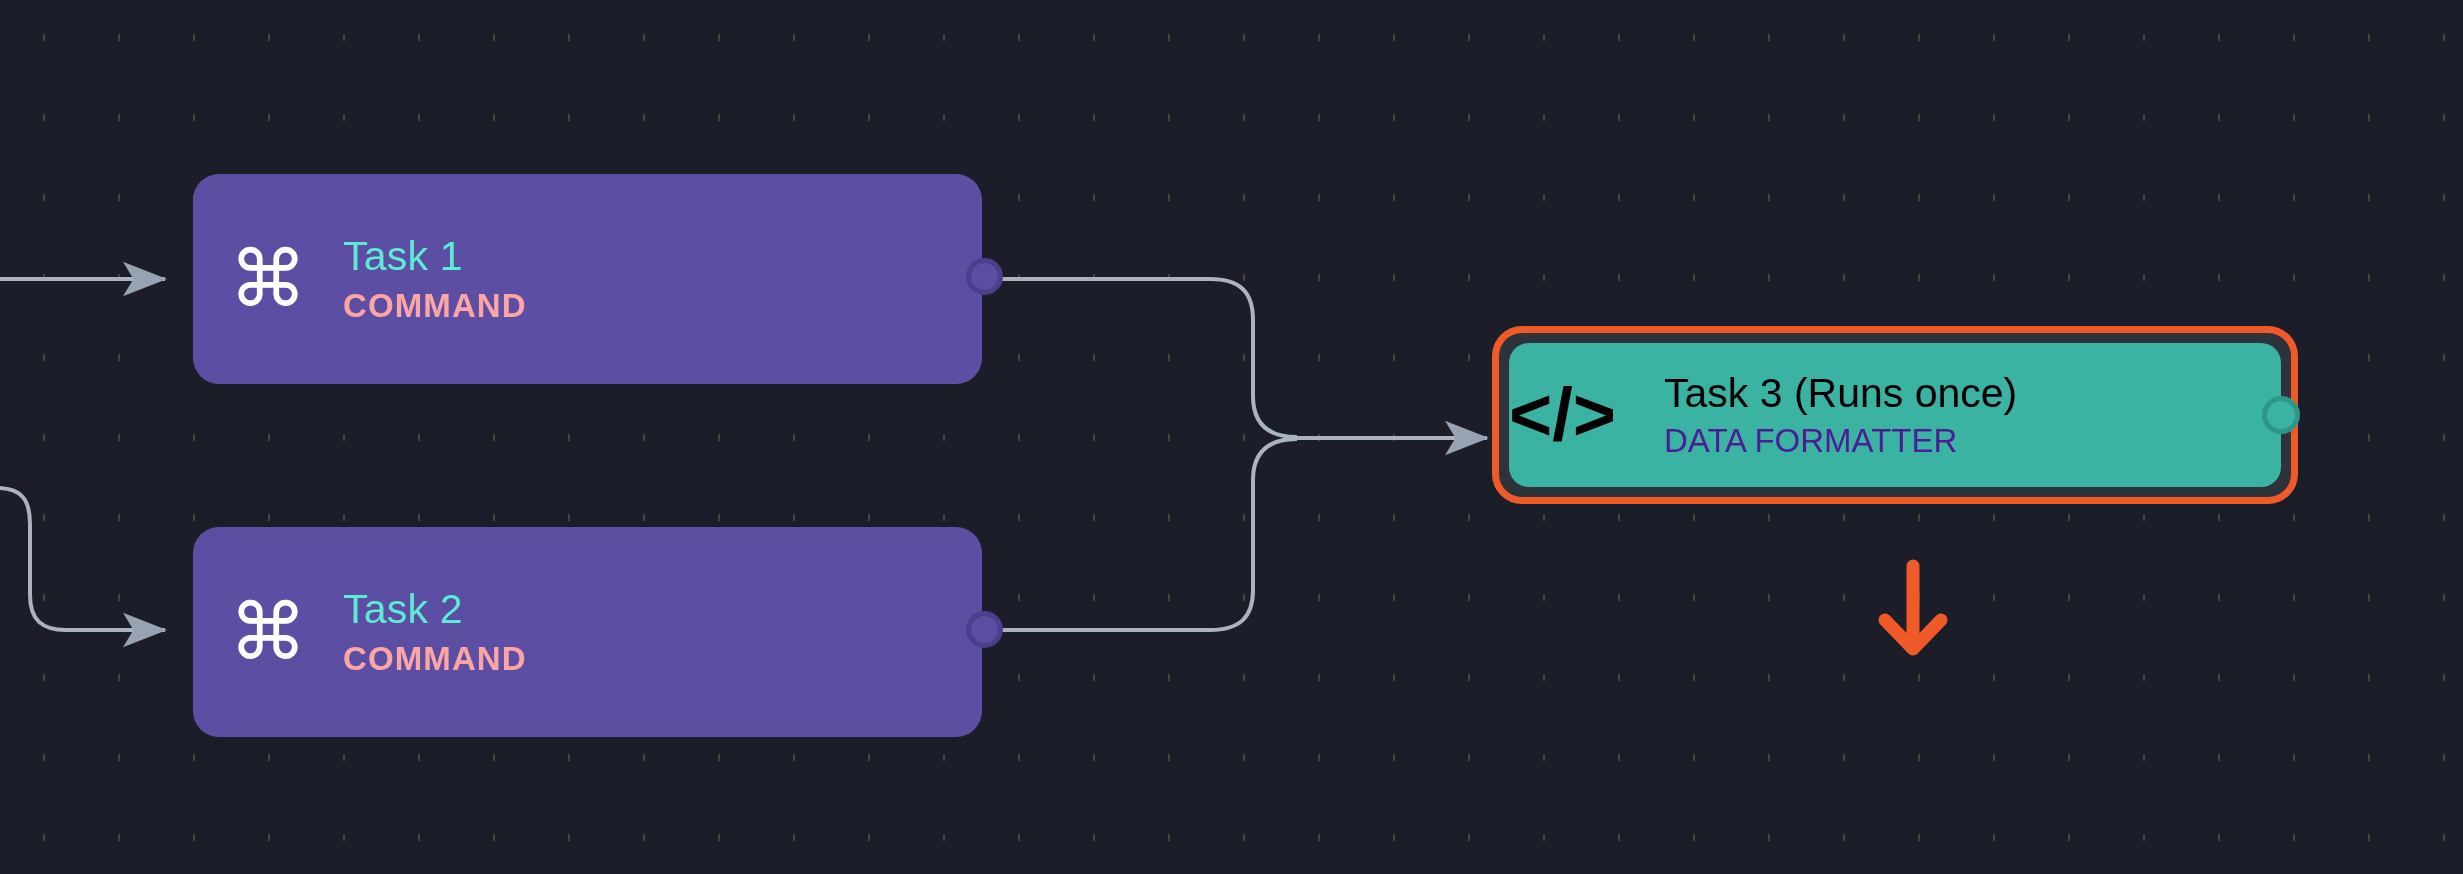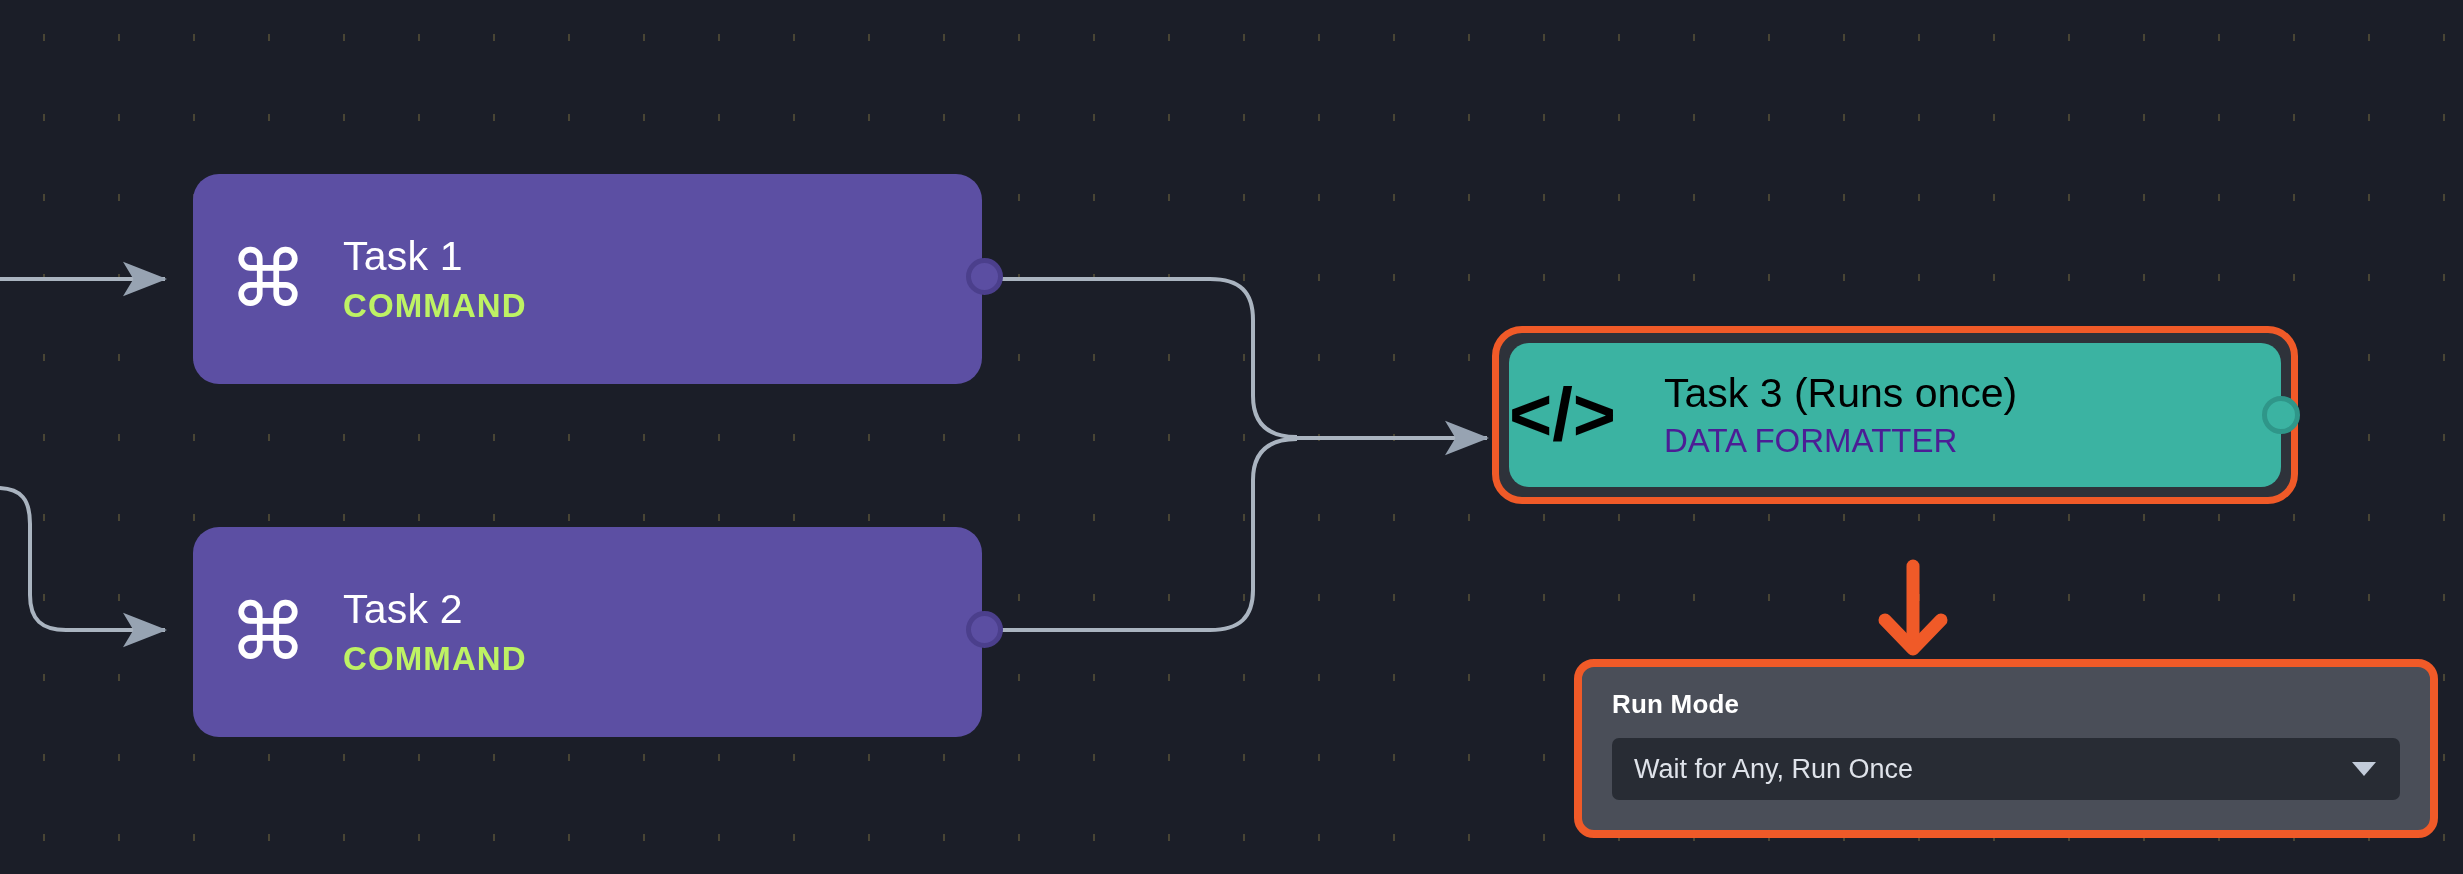--- a/index.html
+++ b/index.html
@@ -46,31 +46,31 @@
     display:flex; align-items:center;
     border-radius:26px;
   }
   .node .glyph {
     flex:0 0 auto;
     display:flex; align-items:center; justify-content:center;
     color:#ffffff;
     font-family:"DejaVu Sans", sans-serif;
   }
   .node .labels { display:flex; flex-direction:column; justify-content:center; }
-  .node .title { color:#ffffff; letter-spacing:.2px; }
+  .node .title { color:#5eead4; letter-spacing:.2px; }
   .node .subtitle { font-weight:bold; letter-spacing:1.1px; }
 
   
   .cmd-node {
     width:789px; height:210px;
     background:#5c4fa3;
   }
   .cmd-node .glyph { width:150px; font-size:78px; line-height:1; }
   .cmd-node .title { font-size:41px; margin-bottom:7px; }
-  .cmd-node .subtitle { font-size:33px; color:#bef264; }
+  .cmd-node .subtitle { font-size:33px; color:#fca5a5; }
   .port-out {
     position:absolute;
     width:37px; height:37px; border-radius:50%;
     background:#5b4ea2; border:5px solid #4b3f8c;
   }
 
   
   .hl-wrap {
     position:absolute;
     border:7px solid #f05a28;
@@ -178,21 +178,14 @@
     <div class="data-node">
       <div class="glyph">&lt;/&gt;</div>
       <div class="labels">
         <div class="title">Task 3 (Runs once)</div>
         <div class="subtitle">DATA FORMATTER</div>
       </div>
       <div class="port-teal"></div>
     </div>
   </div>
 
-  <div class="panel" style="left:1574px; top:659px; width:864px; height:179px;">
-    <div class="panel-title">Run Mode</div>
-    <div class="select-box">
-      <span class="value">Wait for Any, Run Once</span>
-      <span class="chev"></span>
-    </div>
-  </div>
 
 </div>
 
 </body></html>

